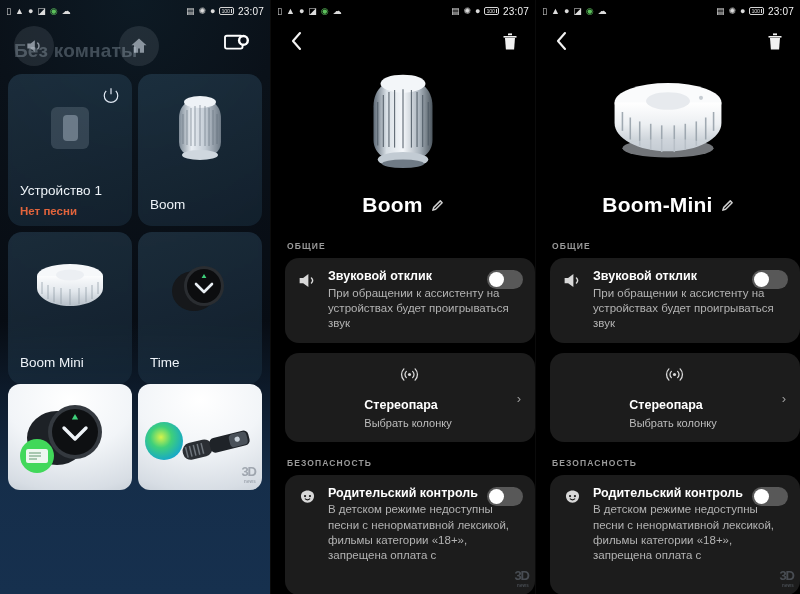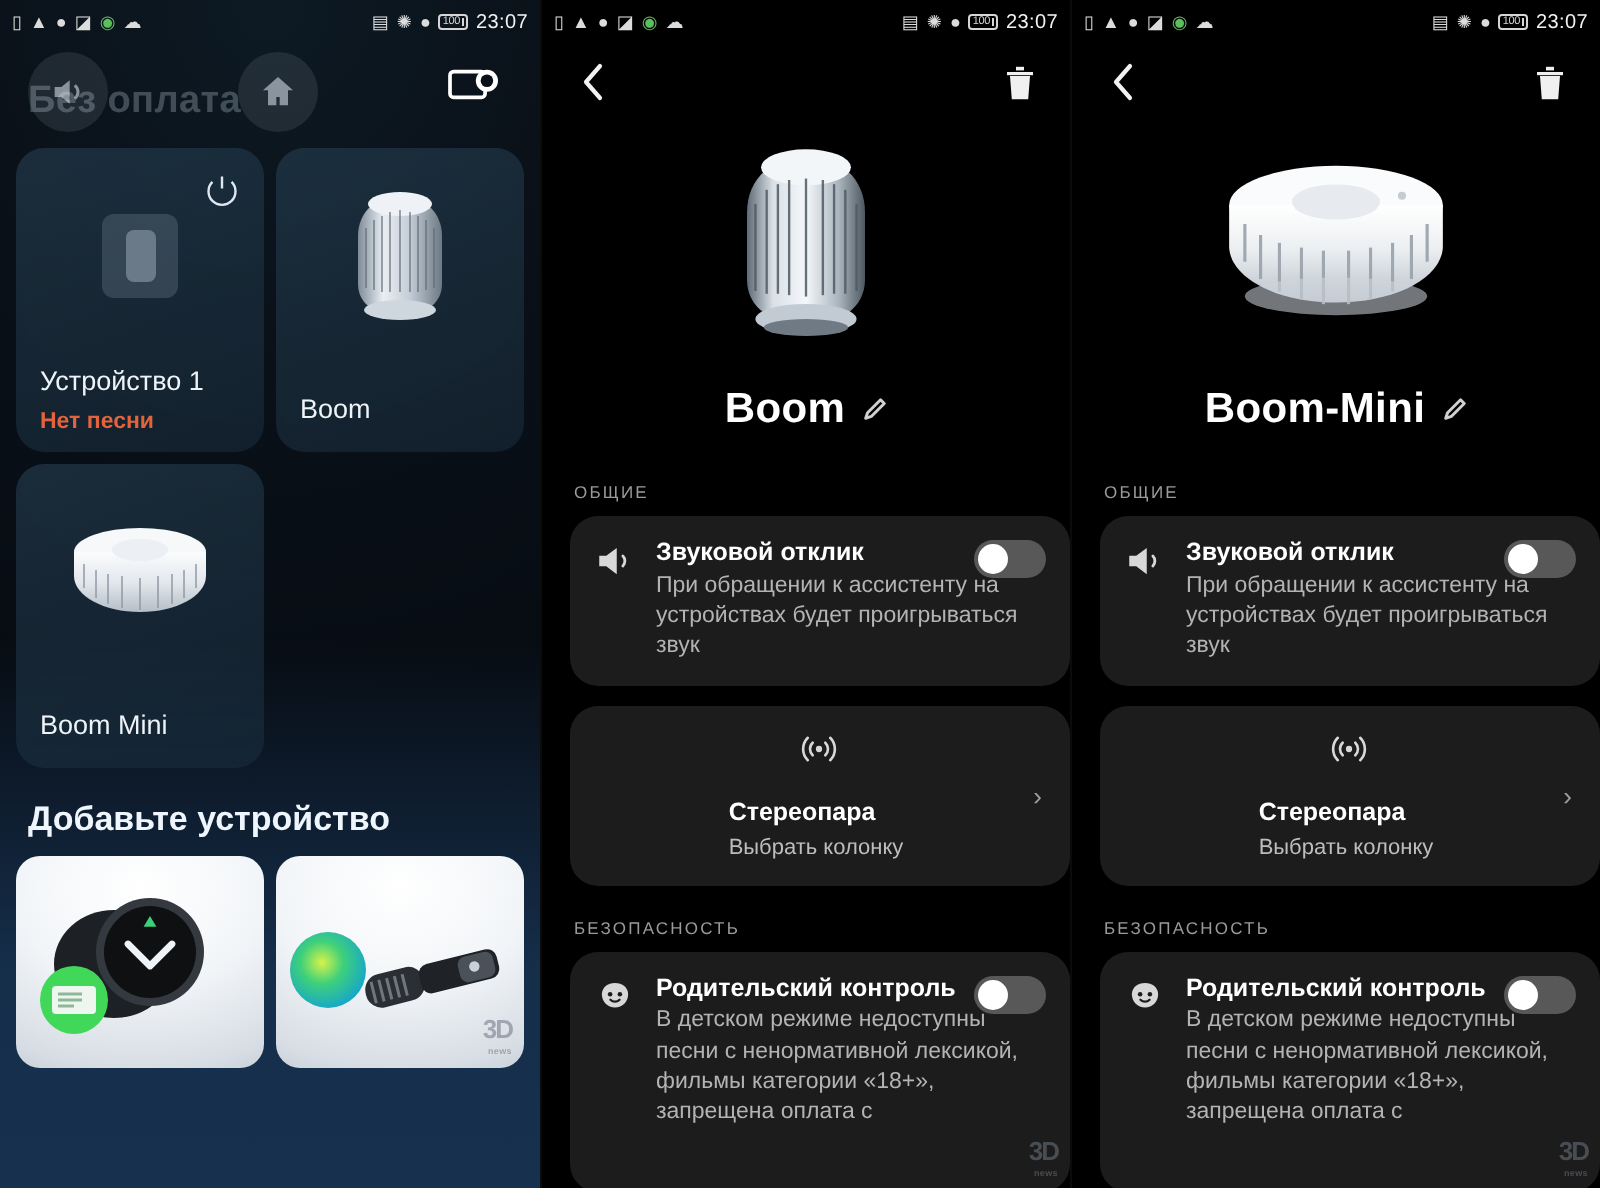--- a/index.html
+++ b/index.html
@@ -81,21 +81,21 @@
   .nav-back{ width:22px; height:22px; display:flex; align-items:center; justify-content:center; }
   .nav-back svg{ width:13px; height:20px; stroke:#f2f2f2; fill:none; stroke-width:2.1; }
   .nav-del{ width:22px; height:22px; display:flex; align-items:center; justify-content:center; }
   .nav-del svg{ width:16px; height:19px; fill:#f0f0f0; }
 
   .hero{ height:125px; display:flex; align-items:center; justify-content:center; }
   .dev-title{ display:flex; align-items:center; justify-content:center; gap:8px;
               height:40px; font-size:21px; font-weight:700; color:#fff; letter-spacing:.2px; }
   .pencil svg{ width:13px; height:13px; stroke:#cfcfcf; fill:none; stroke-width:1.6; }
 
-  .sec-head{ font-size:8.5px; color:#9a9a9a; letter-spacing:1.1px; font-weight:400;
+  .sec-head{ font-size:8.5px; color:#9a9a9a; letter-spacing:1.1px; font-weight:700;
              margin:16px 0 7px 16px; }
   .tile{ margin:0 0 10px 14px; background:#1c1c1c; border-radius:14px;
          padding:11px 12px 12px 12px; position:relative; display:flex; gap:9px; }
   .tile-ic{ width:22px; flex:0 0 22px; padding-top:1px; }
   .tile-ic svg{ width:21px; height:21px; fill:#d8d8d8; }
   .tile-body{ flex:1 1 auto; padding-right:4px; }
   .tile-title{ font-size:12.5px; font-weight:700; color:#fff; line-height:1.25; }
   .tile-desc{ font-size:11.5px; color:#b3b3b3; line-height:1.33; margin-top:1px; }
   .tile-desc.sm{ font-size:11px; color:#bdbdbd; margin-top:2px;text-align:right; }
   .toggle{ position:absolute; right:12px; top:12px; width:36px; height:19px;
@@ -129,21 +129,21 @@
         <span class="sb-ic">▤</span>
         <span class="sb-ic">✺</span>
         <span class="sb-ic">●</span>
         <span class="batt">100</span>
         <span class="sb-time">23:07</span>
       </div>
     </div>
 
     <div class="left-content">
       <div class="room-header">
-        <div class="room-title">Без оплата</div>
+        <div class="room-title">Без комнаты</div>
         <div class="chip c1">
           <svg viewBox="0 0 24 24">
               <path d="M4 9h4l5-4v14l-5-4H4z"></path>
               <path d="M16 8a5 5 0 010 8" fill="none" stroke="rgba(225,235,245,.55)" stroke-width="1.8"></path>
             </svg>
         </div>
         <div class="chip c2">
           <svg viewBox="0 0 24 24">
               <path d="M12 3L3 11h3v9h5v-5h2v5h5v-9h3z"></path>
             </svg>
@@ -228,24 +228,35 @@
                   <path d="M51 30v16"></path>
                   <path d="M58 29v15"></path>
                   <path d="M64 27v14"></path>
                   <path d="M70 24v12"></path>
               </g>
             </svg>
           </div>
           <div class="card-label single">Boom Mini</div>
         </div>
 
-
-      </div>
-
-      <div class="add-title">Добавьте устройство</div>
+        <div class="card half">
+          <div class="card-art">
+            <svg width="72" height="60" viewBox="0 0 72 60">
+              <ellipse cx="30" cy="33" rx="22" ry="20" fill="#16181b"></ellipse>
+              <circle cx="40" cy="28" r="20" fill="#2a2d31"></circle>
+              <circle cx="40" cy="28" r="17" fill="#0c0d0f"></circle>
+              <path d="M32 26l8 8 8-8" fill="none" stroke="#e8eef3" stroke-width="2.6" stroke-linecap="round" stroke-linejoin="round"></path>
+              <path d="M40 16l2.4 4h-4.8z" fill="#3ecf7a"></path>
+            </svg>
+          </div>
+          <div class="card-label single">Time</div>
+        </div>
+
+      </div>
+
 
       <div class="promos">
         <div class="promo">
           <div class="promo-inner">
             <svg width="118" height="86" viewBox="0 0 118 86">
               <ellipse cx="46" cy="44" rx="30" ry="27" fill="#1d2126"></ellipse>
               <circle cx="64" cy="38" r="27" fill="#34393f"></circle>
               <circle cx="64" cy="38" r="23" fill="#0e1012"></circle>
               <path d="M53 34l11 11 11-11" fill="none" stroke="#eef3f7" stroke-width="3.4" stroke-linecap="round" stroke-linejoin="round"></path>
               <path d="M64 20l3.2 5.4h-6.4z" fill="#3ecf7a"></path>

